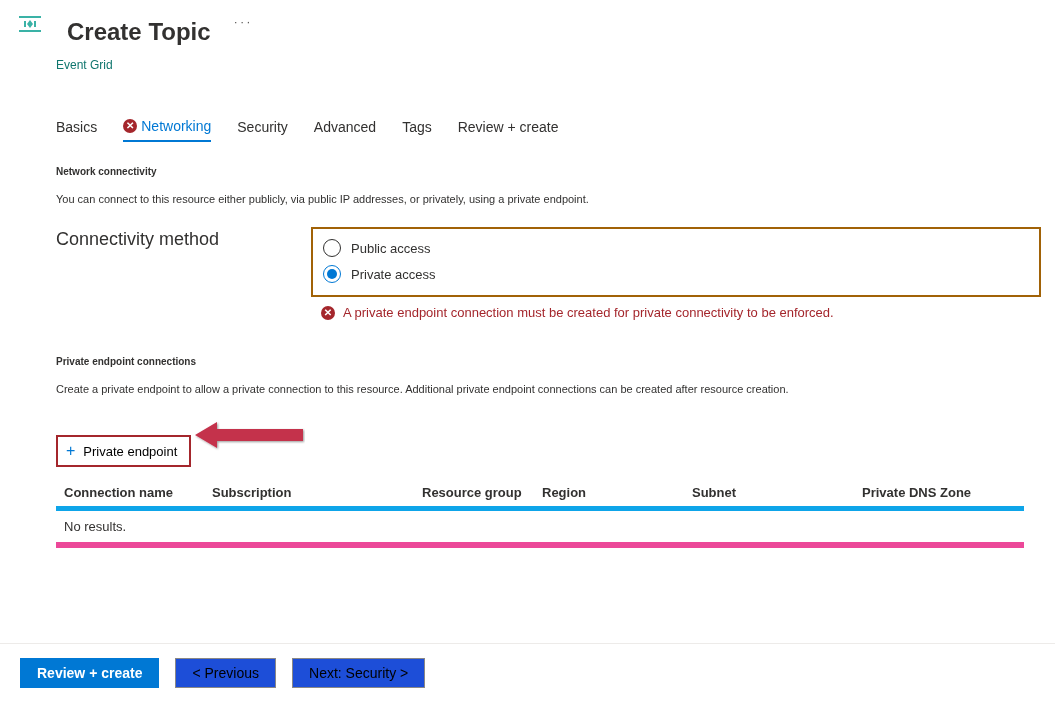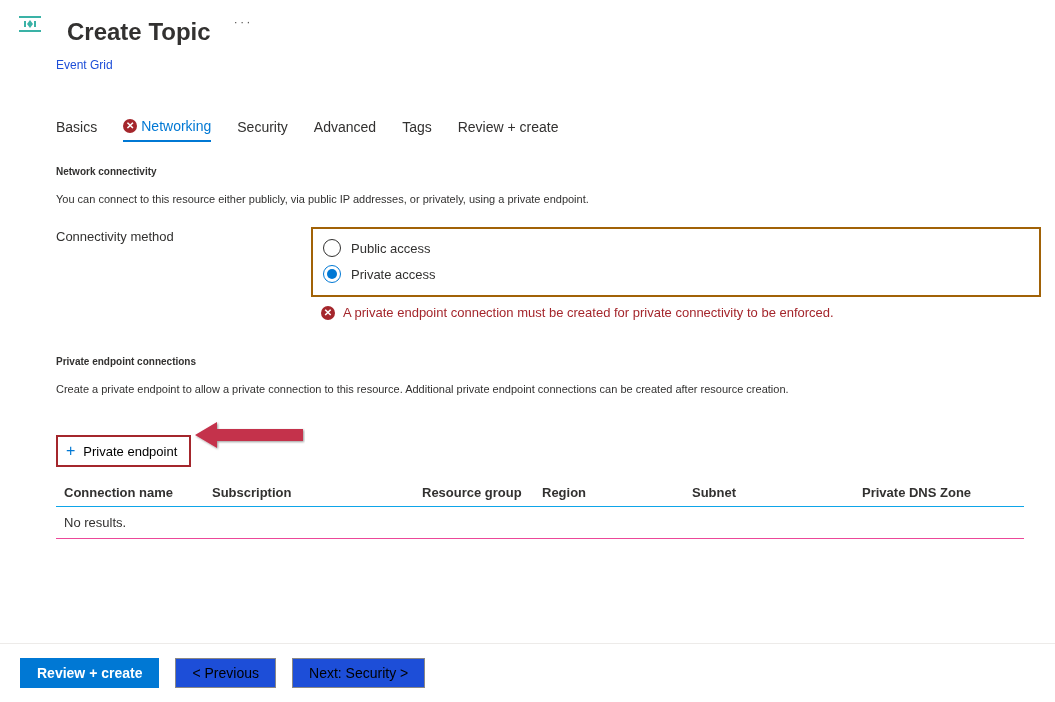--- a/index.html
+++ b/index.html
@@ -11,56 +11,56 @@
     background: #fff;
     width: 1055px;
     height: 702px;
     position: relative;
   }
   .header { display: flex; align-items: flex-start; padding: 6px 0 0 18px; }
   .topic-icon {
     width: 24px; height: 24px; margin-top: 6px; margin-right: 14px;
   }
   h1 { font-size: 24px; font-weight: 600; margin: 11px; line-height: 30px; }
-  .subtitle { font-size: 12px; color: #1d4ed8; margin-top: 2px; }
+  .subtitle { font-size: 12px; color: #0f766e; margin-top: 2px; }
   .more-dots { color:#605e5c; margin-left: 12px; letter-spacing: 2px; font-size: 13px; cursor: pointer; margin-top: 8px;}
   .tabs { display: flex; gap: 26px; margin: 46px 0 2px 56px; font-size: 14px; }
   .tab { padding-bottom: 6px; cursor: pointer; color: #323130; display:flex; align-items:center; gap:4px;}
   .tab.active { color: #0078d4; border-bottom: 2.5px solid #0078d4; font-weight: 400;}
   .err-ico-sm {
     width: 14px; height: 14px; border-radius: 50%; background: #a4262c;
     color: #fff; font-size: 10px; font-weight: bold; display:inline-flex;
     align-items:center; justify-content:center; line-height:1;
   }
   .content { padding: 22px 0 0 56px; }
   .section-title { font-weight: 600; font-size: 10px; margin: 0 0 16px 0; }
   .desc { font-size: 11px; margin-bottom: 22px; }
   .form-row { display: flex; align-items: flex-start; }
-  .form-label { width: 255px; font-size: 13px; padding-top: 2px;}
+  .form-label { width: 255px; font-size: 18px; padding-top: 2px;}
   .radio-group { flex: 1; border: 2px solid #a16207; padding: 6px 10px 8px 10px; margin-right: 14px;}
   .radio-line { display: flex; align-items: center; height: 26px; cursor:pointer;}
   .radio-outer {
     width: 18px; height: 18px; border: 1px solid #323130; border-radius: 50%;
     margin-right: 10px; display:flex; align-items:center; justify-content:center;
     flex-shrink: 0;
   }
   .radio-outer.selected { border-color: #0078d4; }
   .radio-inner { width: 10px; height: 10px; border-radius: 50%; background: #0078d4; }
   .err-line { display:flex; align-items:center; margin-top:8px; color:#a4262c; font-size:13px; margin-left: 255px; padding-left: 10px;}
   .err-line .err-ico-sm { margin-right: 8px; flex-shrink: 0;}
   .section2 { margin-top: 36px; }
   .pe-button {
     border: 2px solid #a4262c; background:#fff; padding: 6px 12px 6px 8px;
     font-size: 13px; display:inline-flex; align-items:center; cursor:pointer;
     margin: 18px 0 10px 0;
   }
   .plus { color:#0078d4; font-size:16px; font-weight:400; margin-right:8px; line-height:1;}
   table { width: 968px; border-collapse: collapse; font-size:13px; }
-  th { text-align:left; font-weight:600; padding: 8px 0 6px 8px; border-bottom: 1px solid #0ea5e9;}
-  td { padding: 8px 0 8px 8px; border-bottom: 1px solid #ec4899; margin-left: 7px;}
+  th { text-align:left; font-weight:600; padding: 8px 0 6px 8px; border-bottom: 5px solid #0ea5e9;}
+  td { padding: 8px 0 8px 8px; border-bottom: 6px solid #ec4899; margin-left: 7px;}
   .footer {
     position: absolute; bottom: 0; left: 0; right: 0;
     border-top: 1px solid #edebe9; padding: 14px 0 14px 20px;
     display:flex; gap:16px; background:#fff;
   }
   .btn { font-size: 14px; padding: 6px 16px; cursor:pointer; border: 1px solid #8a8886; background:#1d4ed8;}
   .btn.primary { background:#0078d4; color:#fff; border-color:#0078d4; font-weight:600;}
   .arrow {
     position:absolute; left: 195px; top: 416px; pointer-events:none;
   }

